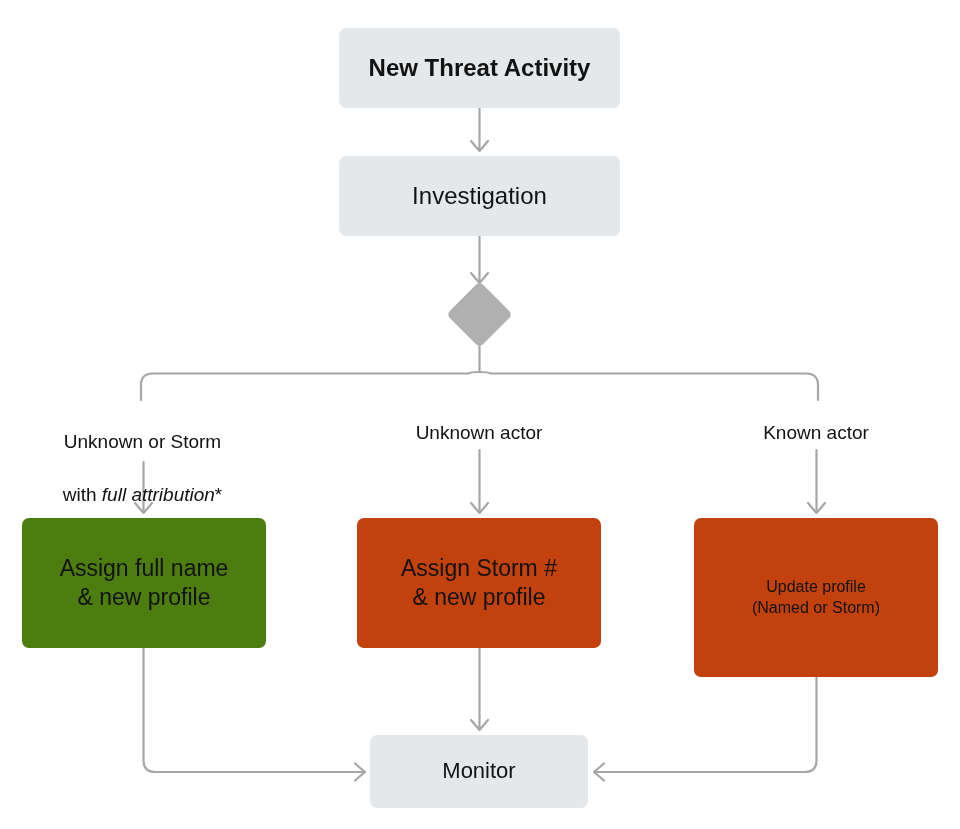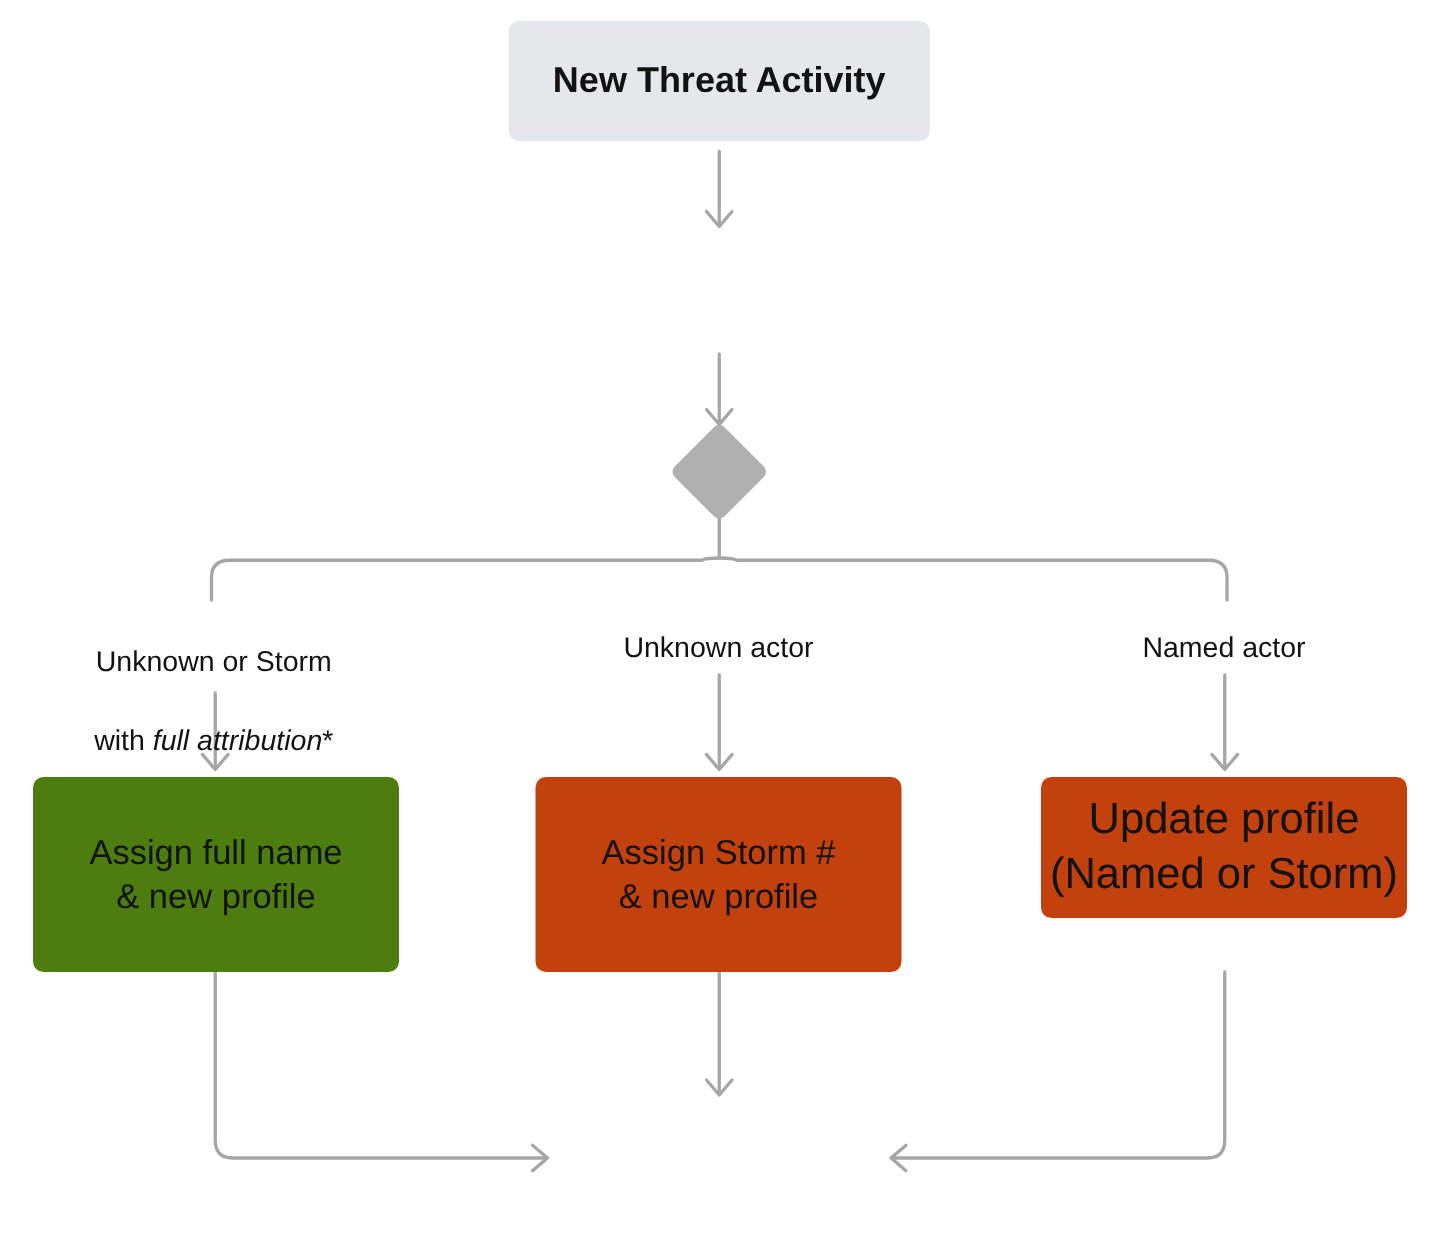--- a/index.html
+++ b/index.html
@@ -35,21 +35,21 @@
     box-sizing: border-box;
     color: #121212;
     line-height: 1.28;
     white-space: pre-line;
   }
   .node-gray   { background: #e5e8ea; }
   .node-pink   { background: #4d7c0f; }
   .node-blue   { background: #c2410c; }
 
   .node-start {
-    left: 339px; top: 14px;
+    left: 339px; top: 28px;
     width: 281px; height: 80px;
     font-size: 24px;
     font-weight: bold;
   }
   .node-investigation {
     left: 339px; top: 156px;
     width: 281px; height: 80px;
     font-size: 24px;
   }
   .node-assign-full-name {
@@ -57,22 +57,22 @@
     width: 244px; height: 130px;
     font-size: 23px;
   }
   .node-assign-storm {
     left: 357px; top: 518px;
     width: 244px; height: 130px;
     font-size: 23px;
   }
   .node-update-profile {
     left: 694px; top: 518px;
-    width: 244px; height: 94px;
-    font-size: 29px;
+    width: 244px; height: 159px;
+    font-size: 16px;
   }
   .node-monitor {
     left: 370px; top: 735px;
     width: 218px; height: 73px;
     font-size: 22px;
   }
 
   .branch-label {
     position: absolute;
     text-align: center;
@@ -124,33 +124,35 @@
       <path d="M604,763.5 L594,772 L604,780.5"></path>
     </g>
 
     <g>
       <rect x="456" y="291" width="47" height="47" rx="5" ry="5" transform="rotate(45 479.5 314.5)" fill="#b0b0b0"></rect>
     </g>
   </svg>
 
   <div class="node node-gray node-start">New Threat Activity</div>
 
+  <div class="node node-gray node-investigation">Investigation</div>
 
   <div class="branch-label label-left">
     <span>Unknown or Storm</span><br>
     <span>with </span><em>full attribution</em><span>*</span>
   </div>
 
   <div class="branch-label label-center">Unknown actor</div>
 
-  <div class="branch-label label-right">Named actor</div>
+  <div class="branch-label label-right">Known actor</div>
 
   <div class="node node-pink node-assign-full-name">Assign full name
 &amp; new profile</div>
 
   <div class="node node-blue node-assign-storm">Assign Storm #
 &amp; new profile</div>
 
   <div class="node node-blue node-update-profile">Update profile
 (Named or Storm)</div>
 
+  <div class="node node-gray node-monitor">Monitor</div>
 
 </div>
 
 </body></html>

